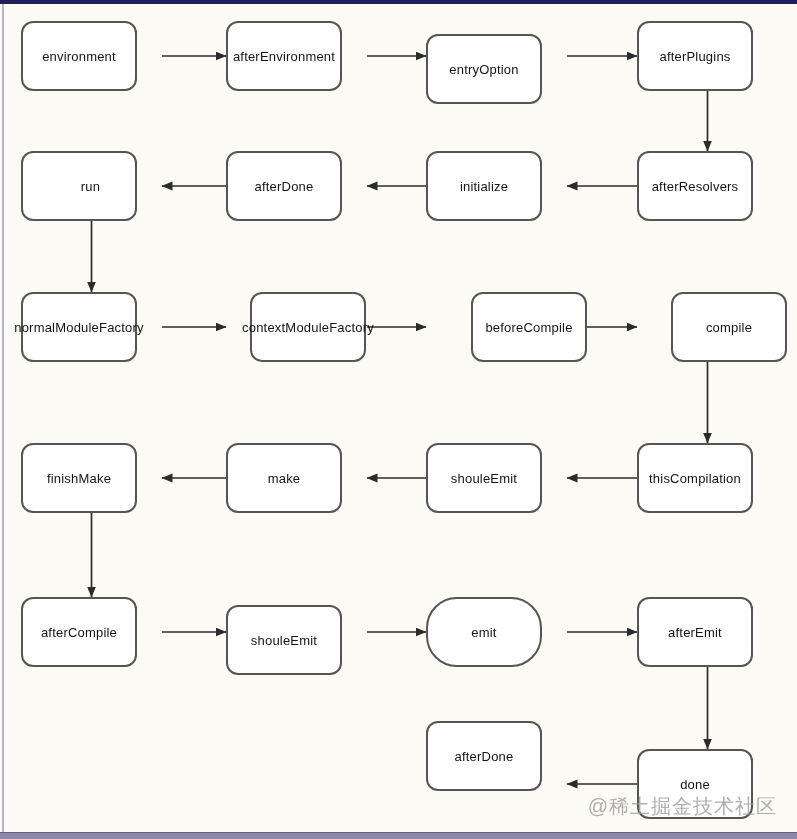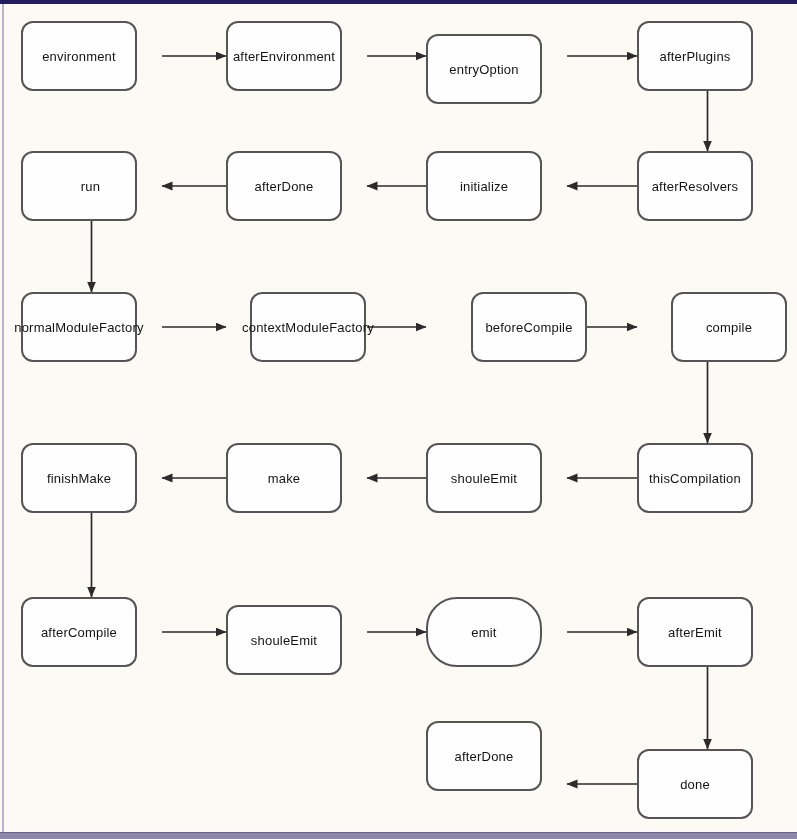--- a/index.html
+++ b/index.html
@@ -167,14 +167,15 @@
         <span>afterEmit</span>
       </div>
       <div class="node" style="left: 426px; top: 721px;">
         <span>afterDone</span>
       </div>
       <div class="node" style="left: 637px; top: 749px;">
         <span>done</span>
       </div>
     </div>
 
+  <div class="watermark">@稀土掘金技术社区</div>
   <div class="bottom-bar"></div>
 </div>
 
 </body></html>

